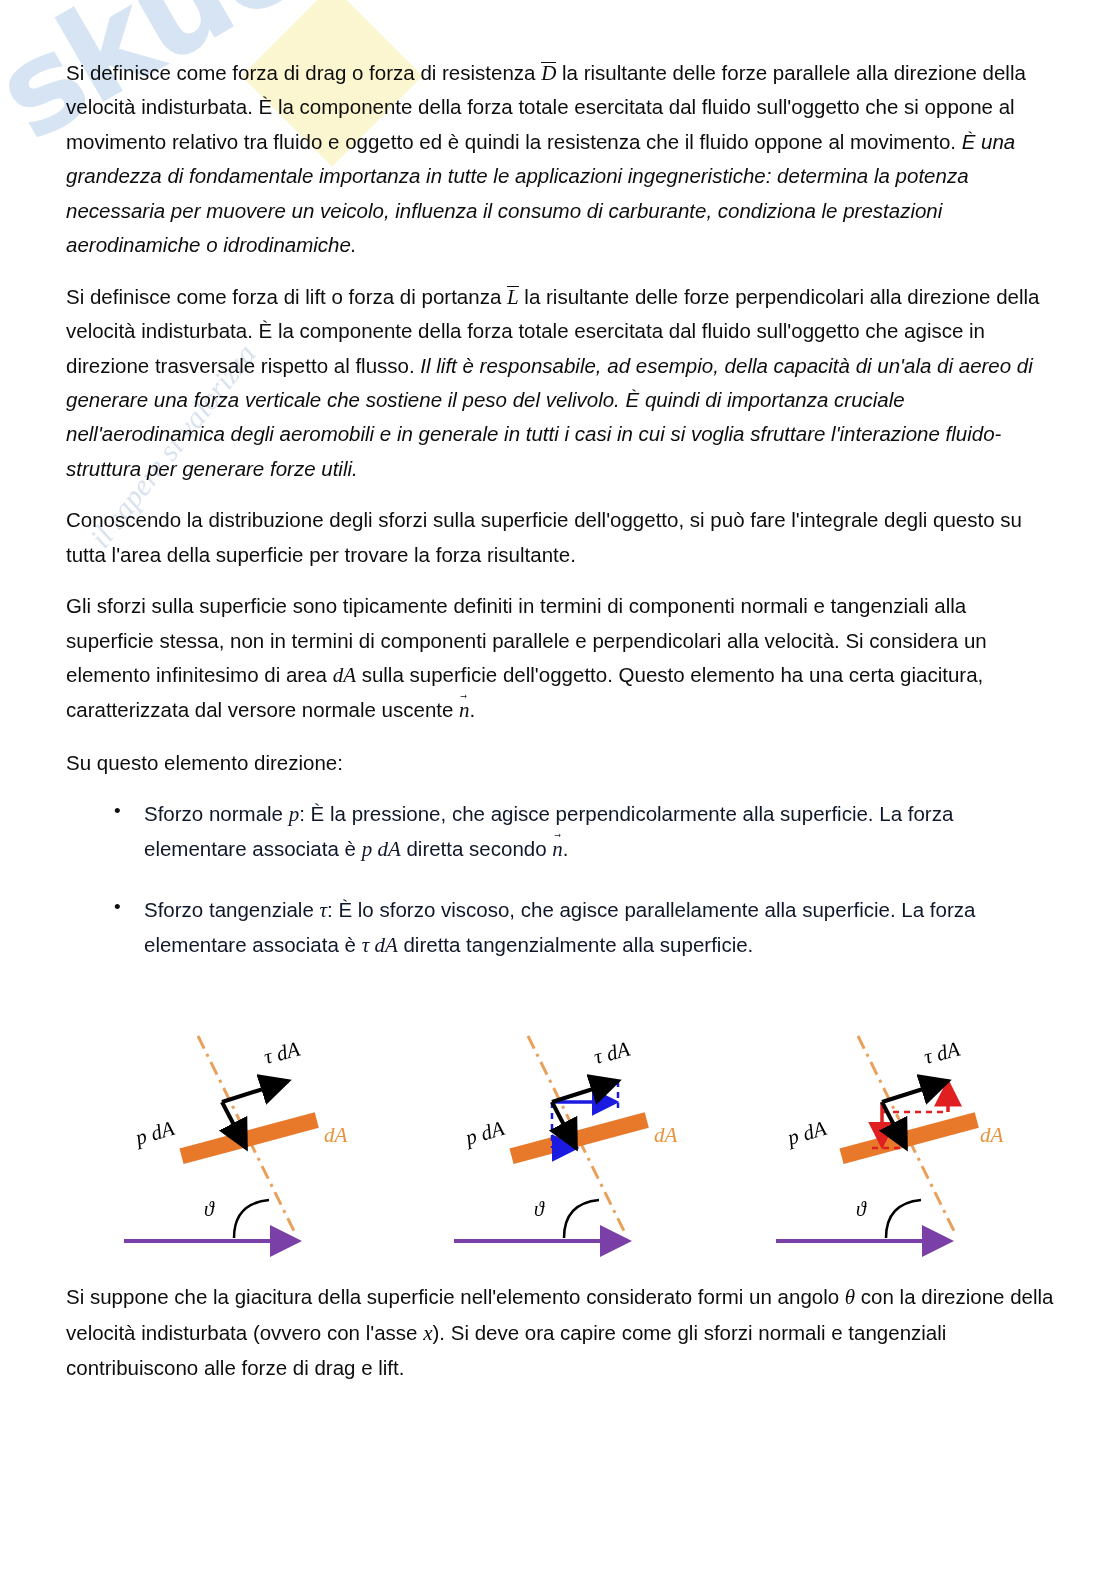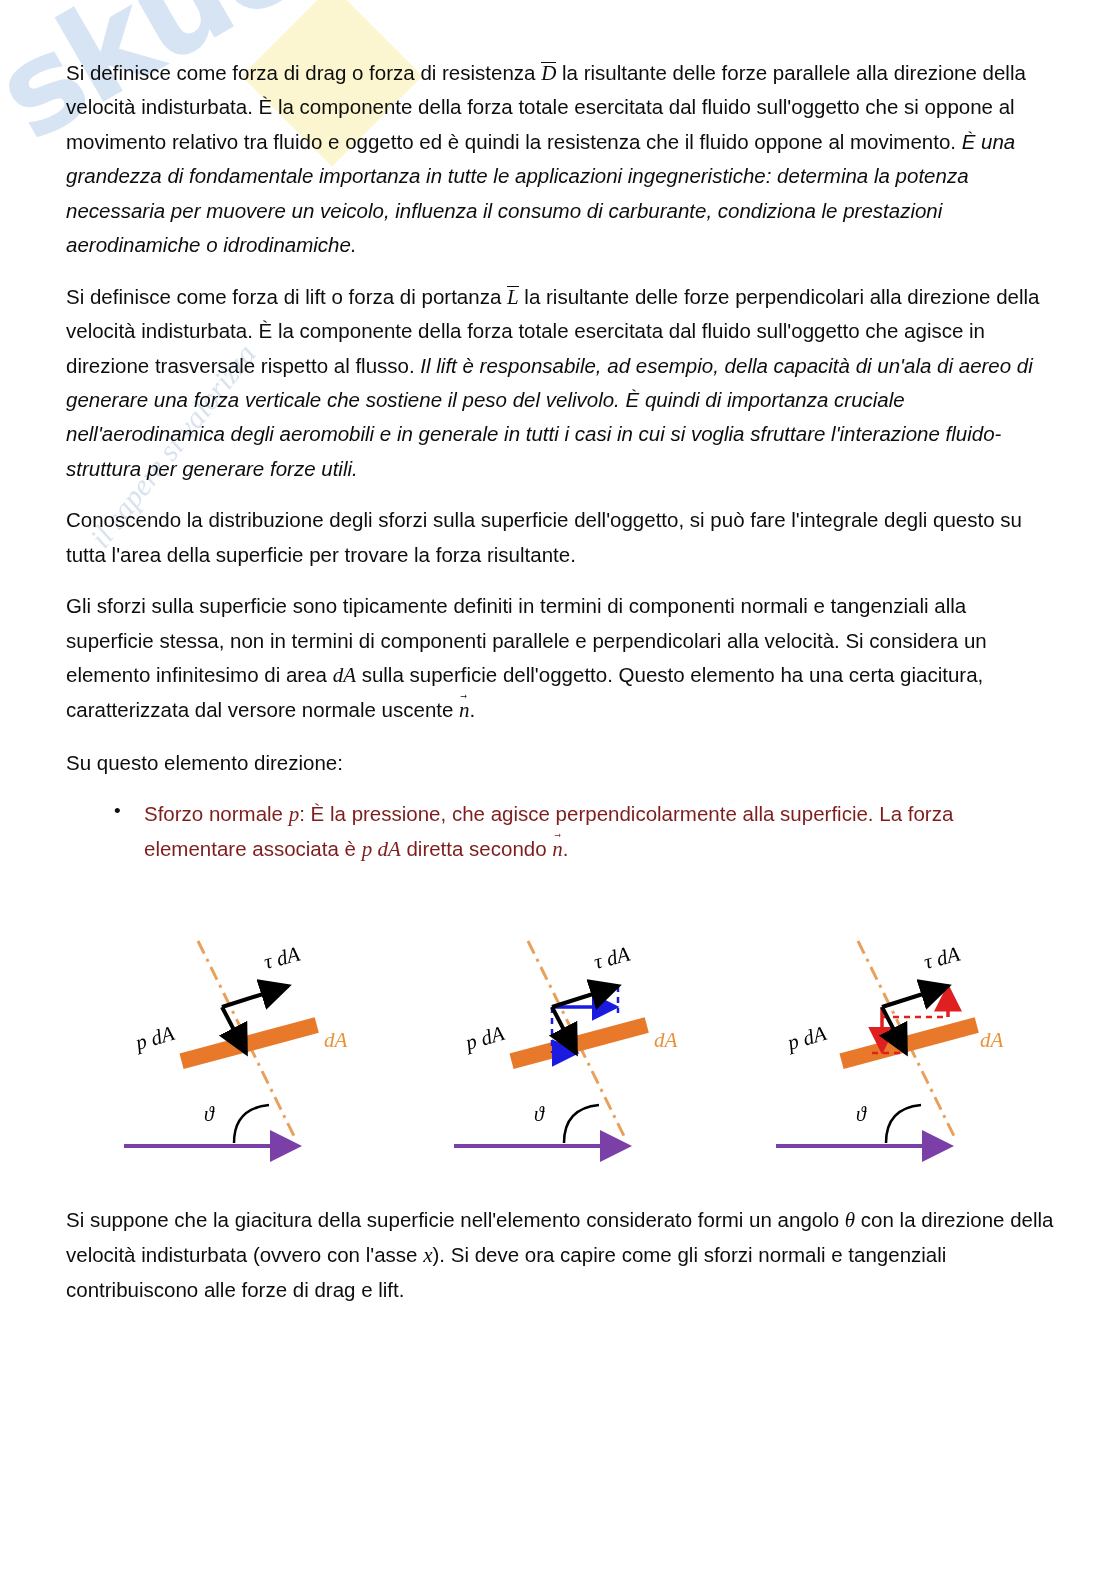--- a/index.html
+++ b/index.html
@@ -111,21 +111,21 @@
   ul.bullets {
     margin: 6px 0 0 0;
     padding: 0 0 0 74px;
     list-style: none;
   }
   ul.bullets > li {
     position: relative;
     margin: 0 0 26px 0;
     font-size: 20.5px;
     line-height: 1.66;
-    color: #7f1d1d;
+    color: #0f172a;
     padding-left: 4px;
   }
   ul.bullets > li::before {
     content: "\2022";
     position: absolute;
     left: -26px;
     top: -2px;
     font-size: 19px;
     color: #0d0d0d;
   }
@@ -160,20 +160,21 @@
     <p class="para"><span>Si definisce come </span><span class="b">forza di lift</span><span> o </span><span class="b">forza di portanza</span> <span class="ovl">L</span><span> la risultante delle forze perpendicolari alla direzione della velocità indisturbata. È la componente della forza totale esercitata dal fluido sull'oggetto che agisce in direzione trasversale rispetto al flusso. </span><span class="i">Il lift è responsabile, ad esempio, della capacità di un'ala di aereo di generare una forza verticale che sostiene il peso del velivolo. È quindi di importanza cruciale nell'aerodinamica degli aeromobili e in generale in tutti i casi in cui si voglia sfruttare l'interazione fluido-struttura per generare forze utili.</span></p>
 
     <p class="para"><span>Conoscendo la distribuzione degli sforzi sulla superficie dell'oggetto, si può fare l'integrale degli questo su tutta l'area della superficie per trovare la forza risultante.</span></p>
 
     <p class="para"><span>Gli sforzi sulla superficie sono tipicamente definiti in termini di componenti normali e tangenziali alla superficie stessa, non in termini di componenti parallele e perpendicolari alla velocità. Si considera un elemento infinitesimo di area </span><span class="mathit">dA</span><span> sulla superficie dell'oggetto. Questo elemento ha una certa giacitura, caratterizzata dal versore normale uscente </span><span class="vecn">n</span><span>.</span></p>
 
     <p class="para"><span>Su questo elemento direzione:</span></p>
 
     <ul class="bullets">
       <li><span class="b">Sforzo normale</span> <span class="mathit">p</span><span>: È la pressione, che agisce perpendicolarmente alla superficie. La forza elementare associata è </span><span class="mathit">p dA</span><span> diretta secondo </span><span class="vecn">n</span><span>.</span></li>
+      <li><span class="b">Sforzo tangenziale</span> <span class="mathit">τ</span><span>: È lo sforzo viscoso, che agisce parallelamente alla superficie. La forza elementare associata è </span><span class="mathit">τ dA</span><span> diretta tangenzialmente alla superficie.</span></li>
     </ul>
 
     <div class="figure-row">
 
       <div class="fig">
         <svg viewBox="0 0 330 270" width="330" height="270" xmlns="http://www.w3.org/2000/svg">
           <defs>
             <marker id="ah-blk1" markerWidth="9" markerHeight="9" refX="7" refY="4" orient="auto">
               <path d="M0,0 L8,4 L0,8 z" fill="#000"></path>
             </marker>
@@ -268,16 +269,16 @@
           <path d="M120,250 C120,225 134,214 155,212" stroke="#000" stroke-width="2.5" fill="none"></path>
           <text x="160" y="76" font-family="Liberation Serif, serif" font-style="italic" font-size="21" fill="#000" transform="rotate(-14 160 76)">τ dA</text>
           <text x="24" y="157" font-family="Liberation Serif, serif" font-style="italic" font-size="21" fill="#000" transform="rotate(-16 24 157)">p dA</text>
           <text x="214" y="154" font-family="Liberation Serif, serif" font-style="italic" font-size="21" fill="#E8923A">dA</text>
           <text x="90" y="228" font-family="Liberation Serif, serif" font-style="italic" font-size="20" fill="#000">ϑ</text>
         </svg>
       </div>
 
     </div>
 
-    <p class="para" style="margin-top:40px;"><span>Si suppone che la giacitura della superficie nell'elemento considerato formi un angolo </span><span class="mathit">θ</span><span> con la direzione della velocità indisturbata (ovvero con l'asse </span><span class="mathit">x</span><span>). Si deve ora capire come gli sforzi normali e tangenziali contribuiscono alle forze di drag e lift.</span></p>
+    <p class="para" style="margin-top:22px;"><span>Si suppone che la giacitura della superficie nell'elemento considerato formi un angolo </span><span class="mathit">θ</span><span> con la direzione della velocità indisturbata (ovvero con l'asse </span><span class="mathit">x</span><span>). Si deve ora capire come gli sforzi normali e tangenziali contribuiscono alle forze di drag e lift.</span></p>
 
   </div>
 </div>
 
 </body></html>

